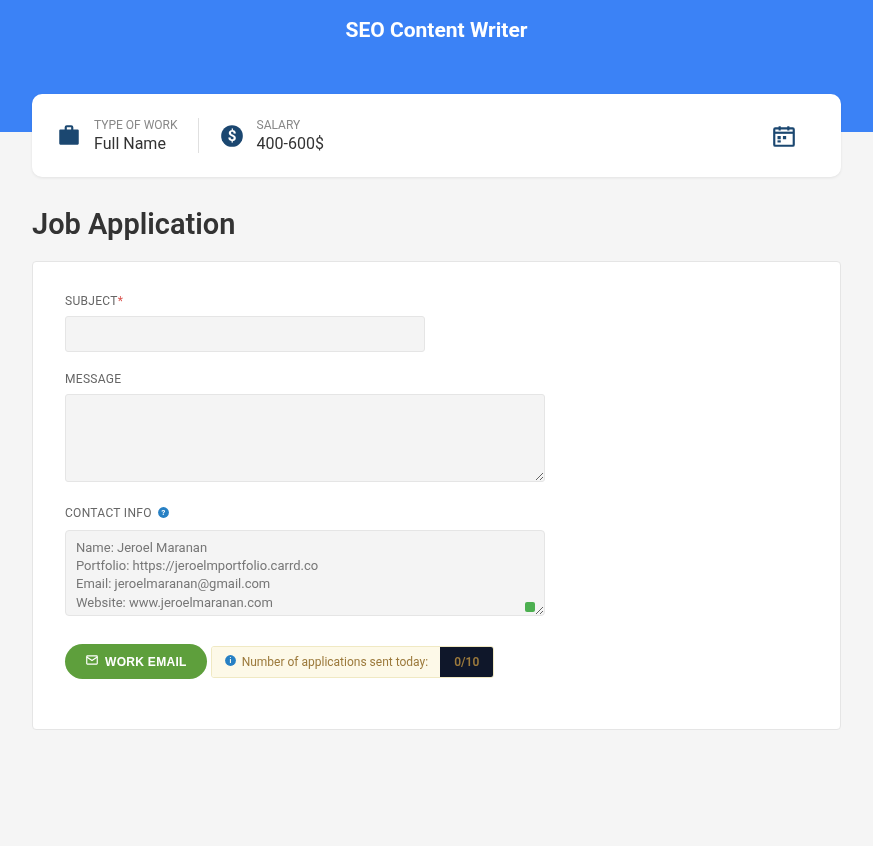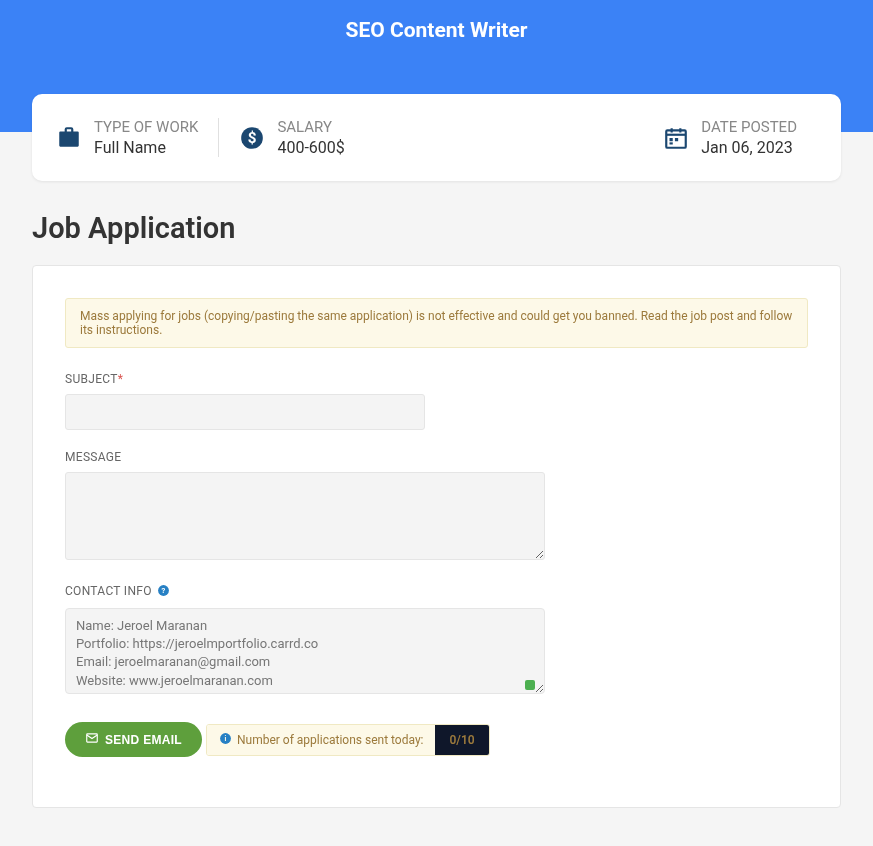--- a/index.html
+++ b/index.html
@@ -56,21 +56,21 @@
       color: #1b4770;
       display: flex;
       align-items: center;
     }
     .info-text {
       display: flex;
       flex-direction: column;
       gap: 2px;
     }
     .info-label {
-      font-size: 15px;
+      font-size: 12px;
       color: #888;
       text-transform: uppercase;
     }
     .info-value {
       font-size: 16px;
       color: #333;
       font-weight: 400;
     }
     .content {
       padding: 0 32px 32px;
@@ -256,32 +256,27 @@
     <span class="icon-wrap">
       <svg width="26" height="26" viewBox="0 0 24 24" fill="currentColor">
           <rect x="3" y="5" width="18" height="16" rx="1" fill="none" stroke="currentColor" stroke-width="2"></rect>
           <path d="M3 9h18" stroke="currentColor" stroke-width="2"></path>
           <path d="M8 3v4M16 3v4" stroke="currentColor" stroke-width="2"></path>
           <rect x="6" y="12" width="3" height="3"></rect>
           <rect x="11" y="12" width="3" height="3"></rect>
           <rect x="6" y="16" width="3" height="2"></rect>
         </svg>
     </span>
-    <div class="info-text">
-      <span class="info-label">DATE POSTED</span>
-      <span class="info-value">Jan 06, 2023</span>
-    </div>
   </div>
 </div>
 
 <div class="content">
   <h2 class="section-heading">Job Application</h2>
 
   <div class="form-card">
-    <div class="alert-warning">Mass applying for jobs (copying/pasting the same application) is not effective and could get you banned. Read the job post and follow its instructions.</div>
 
     <div class="form-group">
       <label class="form-label">
         <span>SUBJECT</span><span class="required-asterisk">*</span>
       </label>
       <input type="text" class="input-text" value="" style="">
     </div>
 
     <div class="form-group">
       <label class="form-label">MESSAGE</label>
@@ -308,21 +303,21 @@
       </div>
     </div>
 
     <button class="send-btn">
       <span>
         <svg width="14" height="14" viewBox="0 0 24 24" fill="none" stroke="currentColor" stroke-width="2">
             <rect x="3" y="5" width="18" height="14" rx="1"></rect>
             <path d="M3 7l9 6 9-6"></path>
           </svg>
       </span>
-      <span>SEND EMAIL</span>
+      <span>WORK EMAIL</span>
     </button>
 
 
     <div class="counter-bar">
       <div class="counter-label">
         <span class="info-circle">
           <svg width="13" height="13" viewBox="0 0 24 24" fill="currentColor">
               <circle cx="12" cy="12" r="10"></circle>
               <text x="12" y="17" font-size="13" text-anchor="middle" fill="#fdf9e8" font-weight="bold">i</text>
             </svg>

